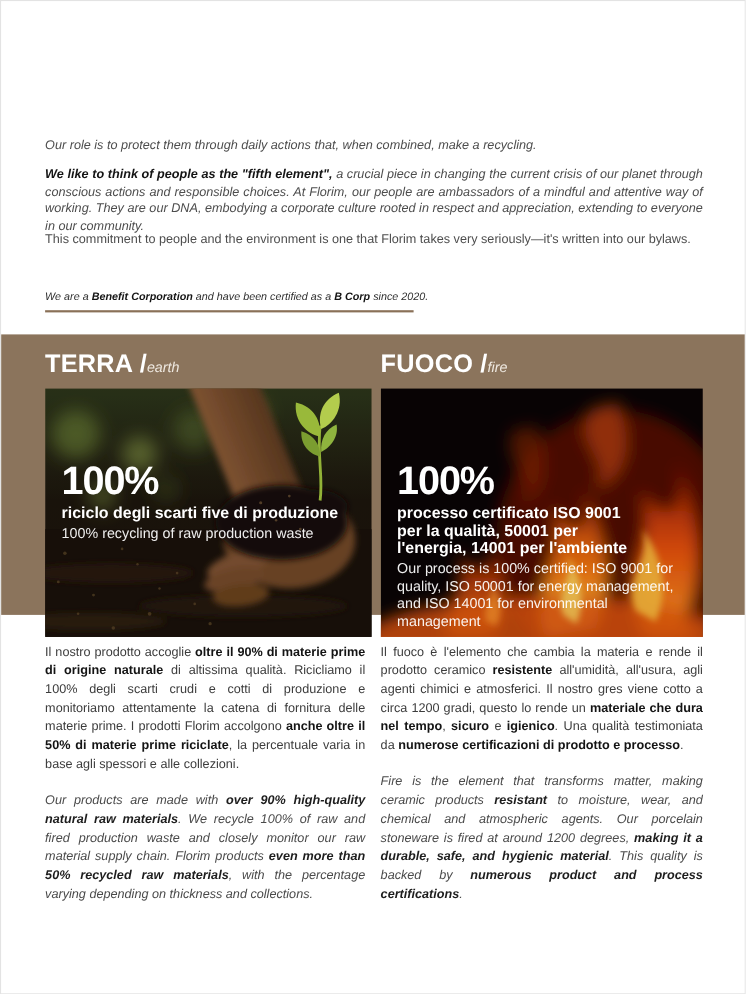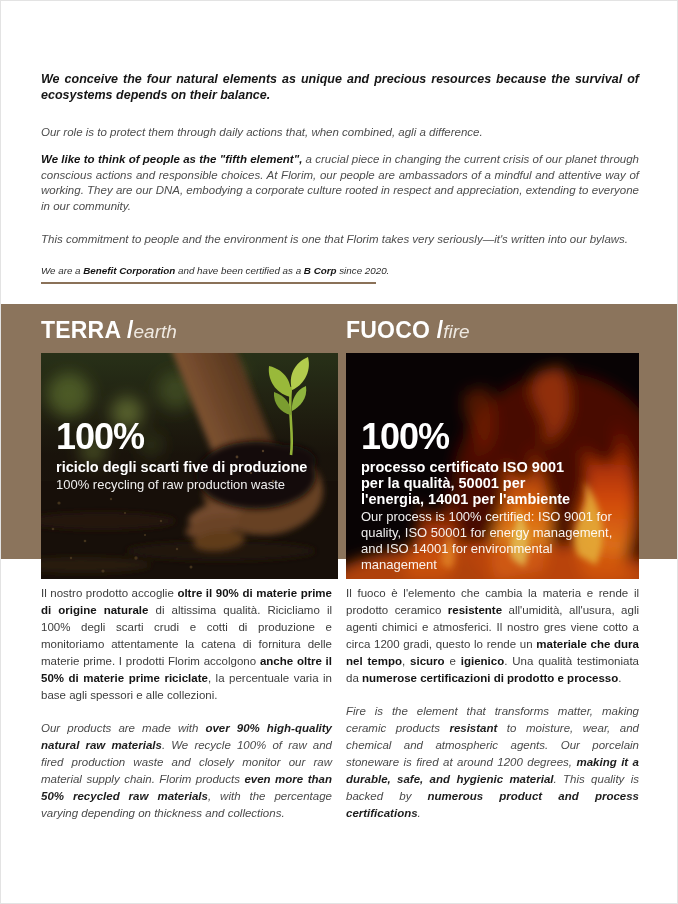--- a/index.html
+++ b/index.html
@@ -21,36 +21,36 @@
   .p-role{
     position:absolute;left:40px;top:124px;width:598px;
     font-size:11.5px;font-style:italic;line-height:15px;color:#4d4d4d;
   }
   .p-fifth{
     position:absolute;left:40px;top:151px;width:598px;
     font-size:11.5px;font-style:italic;line-height:15.5px;color:#4d4d4d;text-align:justify;
   }
   .p-commit{
     position:absolute;left:40px;top:210px;width:598px;
-    font-size:11.5px;font-style:italic;line-height:15px;color:#4d4d4d;margin-top:21px;
+    font-size:11.5px;line-height:15px;color:#4d4d4d;
   }
   .note{
     position:absolute;left:40px;top:264px;width:420px;
     font-size:9.8px;font-style:italic;line-height:12px;color:#2e2e2e;
   }
   .note-rule{
     position:absolute;left:40px;top:281px;width:335px;height:2px;background:#8a7158;
   }
   .b{font-weight:bold;color:#141414;}
   
   .band{position:absolute;left:0;top:303px;width:678px;height:255px;background:#8b745c;}
   .panel-hdr{
     position:absolute;top:316px;color:#ffffff;font-size:23px;font-weight:bold;letter-spacing:0.2px;
   }
-  .panel-hdr .sub{font-weight:normal;font-style:italic;font-size:19px;color:#efe9e1;letter-spacing:0;}
+  .panel-hdr .sub{font-weight:normal;font-style:italic;font-size:13px;color:#efe9e1;letter-spacing:0;}
   .hdr-terra{left:40px;}
   .hdr-fuoco{left:345px;}
   
   .photo{position:absolute;top:352px;height:226px;overflow:hidden;}
   .photo svg{position:absolute;left:0;top:0;width:100%;height:100%;display:block;}
   .photo-terra{left:40px;width:297px;}
   .photo-fuoco{left:345px;width:293px;}
   .ov{position:absolute;left:15px;top:64px;width:262px;color:#ffffff;}
   .ov .stat{font-size:36px;font-weight:bold;line-height:40px;letter-spacing:-1px;}
   .ov .cap-b{font-size:14.5px;font-weight:bold;line-height:16px;margin-top:2px;white-space:pre-line;}
@@ -63,24 +63,23 @@
   .col .en{margin-top:16px;font-style:italic;color:#4a4a4a;}
   .col .en .b{color:#1d1d1d;}
 </style>
 </head>
 <body>
 
 <div class="page">
 
 
   <div class="subtitle">
-    <div class="just">We conceive the four natural elements as unique and precious resources because the survival of ecosystems depends on their balance.</div>
-  </div>
-
-  <div class="p-role">Our role is to protect them through daily actions that, when combined, agli a difference.</div>
+  </div>
+
+  <div class="p-role">Our role is to protect them through daily actions that, when combined, make a recycling.</div>
 
   <div class="p-fifth"><span class="b">We like to think of people as the "fifth element",</span><span> a crucial piece in changing the current crisis of our planet through conscious actions and responsible choices. At Florim, our people are ambassadors of a mindful and attentive way of working. They are our DNA, embodying a corporate culture rooted in respect and appreciation, extending to everyone in our community.</span></div>
 
   <div class="p-commit">This commitment to people and the environment is one that Florim takes very seriously—it's written into our bylaws.</div>
 
   <div class="note"><span>We are a </span><span class="b">Benefit Corporation</span><span> and have been certified as a </span><span class="b">B Corp</span><span> since 2020.</span></div>
   <div class="note-rule"></div>
 
   <div class="band"></div>
 

